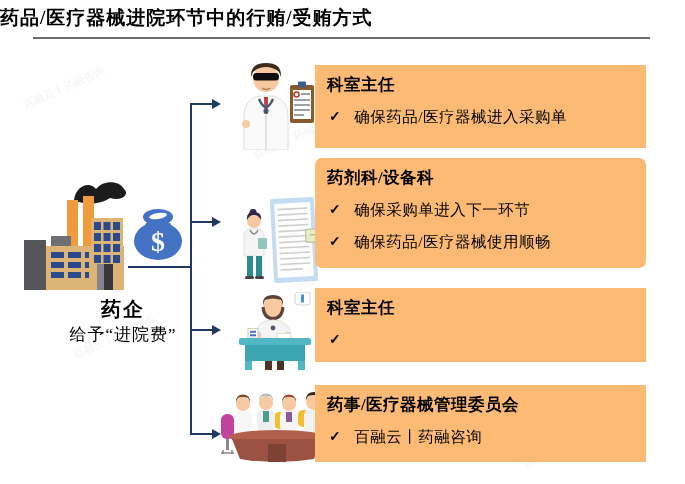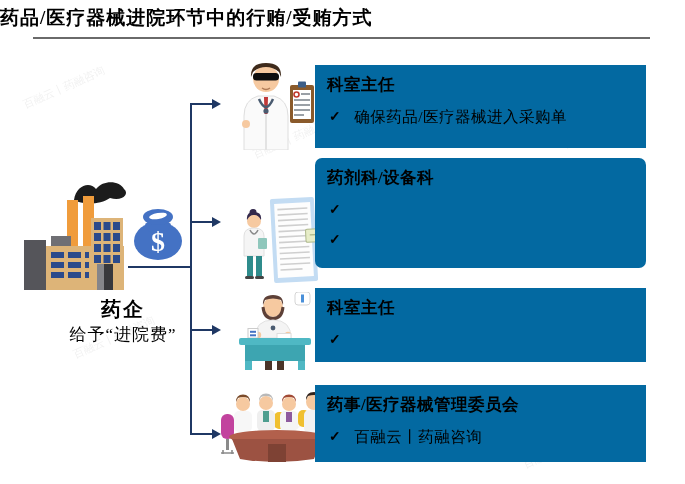--- a/index.html
+++ b/index.html
@@ -20,21 +20,21 @@
   .arrowhead{position:absolute;left:212px;width:0;height:0;
              border-left:9px solid #1F3864;border-top:5.5px solid transparent;border-bottom:5.5px solid transparent;}
   .a1{top:98.5px;} .a2{top:216.5px;} .a3{top:324.5px;} .a4{top:428.5px;}
 
   
   .source-label{position:absolute;left:23px;top:296px;width:200px;text-align:center;}
   .source-name{font-size:20px;font-weight:bold;letter-spacing:2px;}
   .source-action{font-size:17px;letter-spacing:1px;}
 
   
-  .gbox{position:absolute;left:315px;width:331px;background:#0369a1;box-sizing:border-box;padding:8px 12px;}
+  .gbox{position:absolute;left:315px;width:331px;background:#fdba74;box-sizing:border-box;padding:8px 12px;}
   .gbox-1{top:65px;height:83px;}
   .gbox-2{top:158px;height:110px;border-radius:7px;}
   .gbox-3{top:288px;height:74px;}
   .gbox-4{top:385px;height:77px;}
   .gbox h3{margin:0;font-size:16.5px;font-weight:bold;line-height:1.4;letter-spacing:0.5px;}
   .item{display:flex;gap:13px;margin-top:11px;font-size:15.5px;line-height:1.35;letter-spacing:0.5px;}
   .check{font-weight:bold;font-size:14px;margin-left:2px;transform:translateY(1px);}
 
   .icon{position:absolute;}
   .factory{left:24px;top:176px;}
@@ -251,23 +251,25 @@
     <div class="item">
       <span class="check">✓</span>
       <span>确保药品/医疗器械进入采购单</span>
     </div>
   </div>
 
   <div class="gbox gbox-2">
     <h3>药剂科/设备科</h3>
     <div class="item">
       <span class="check">✓</span>
-    </div>
-    <div class="item">
-      <span class="check">✓</span>
+      <span>确保采购单进入下一环节</span>
+    </div>
+    <div class="item">
+      <span class="check">✓</span>
+      <span>确保药品/医疗器械使用顺畅</span>
     </div>
   </div>
 
   <div class="gbox gbox-3">
     <h3>科室主任</h3>
     <div class="item">
       <span class="check">✓</span>
     </div>
   </div>
 

